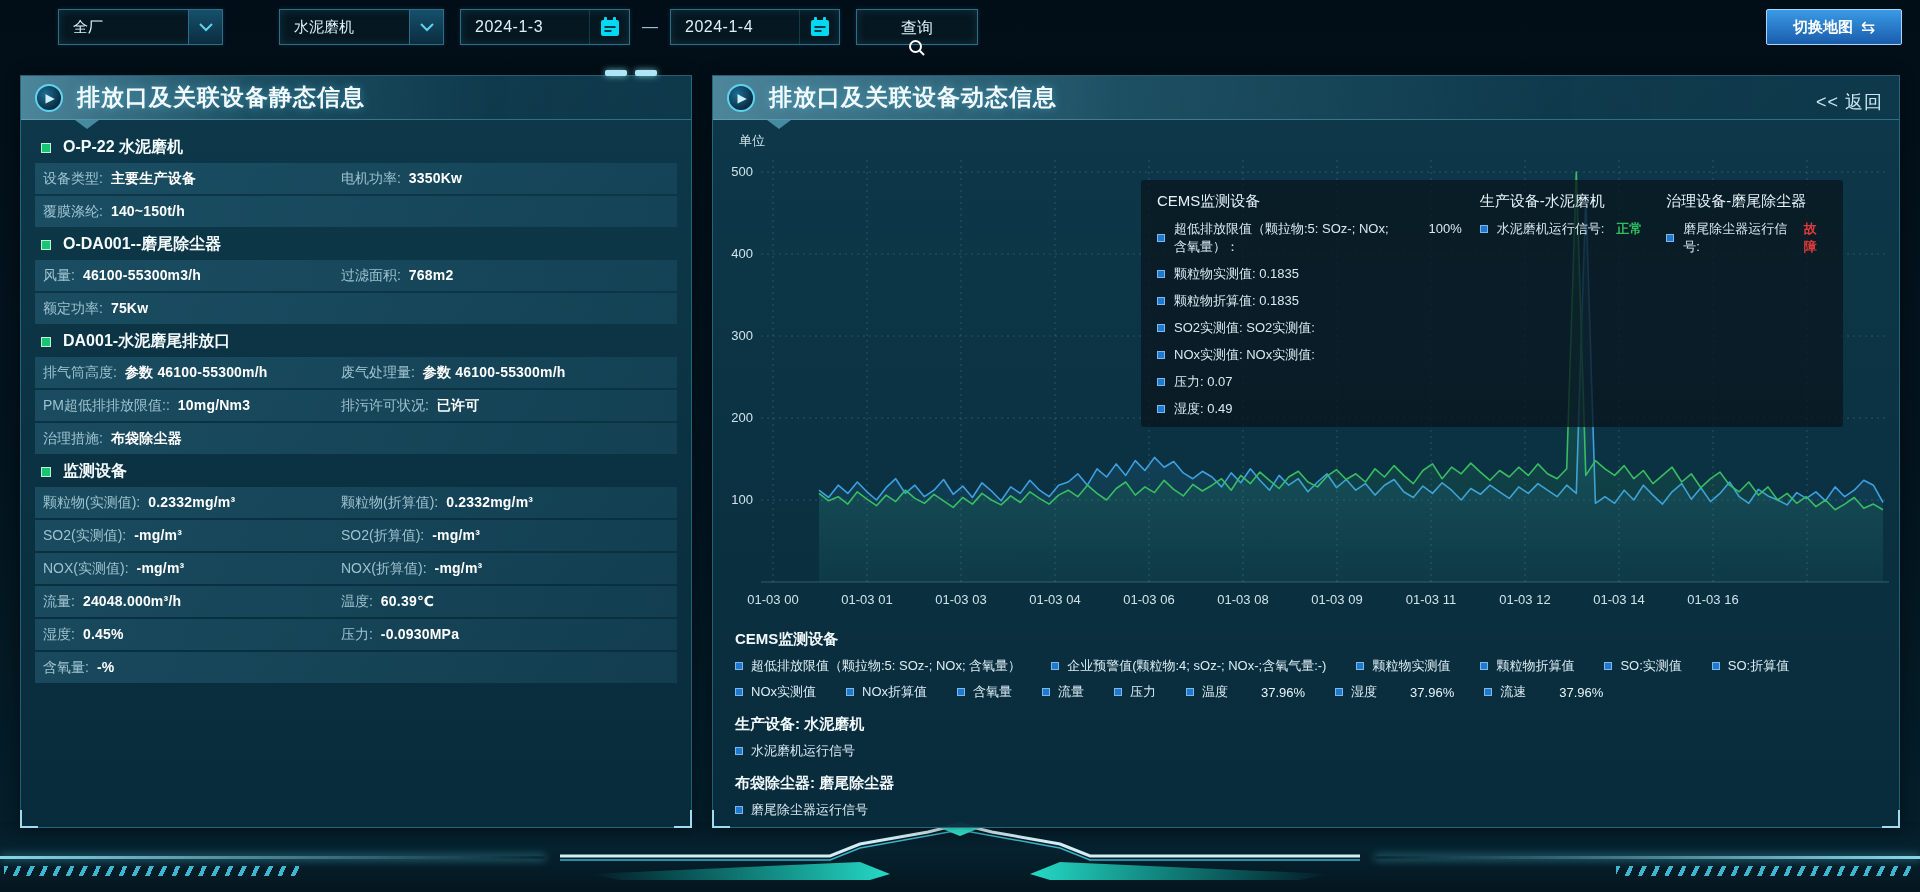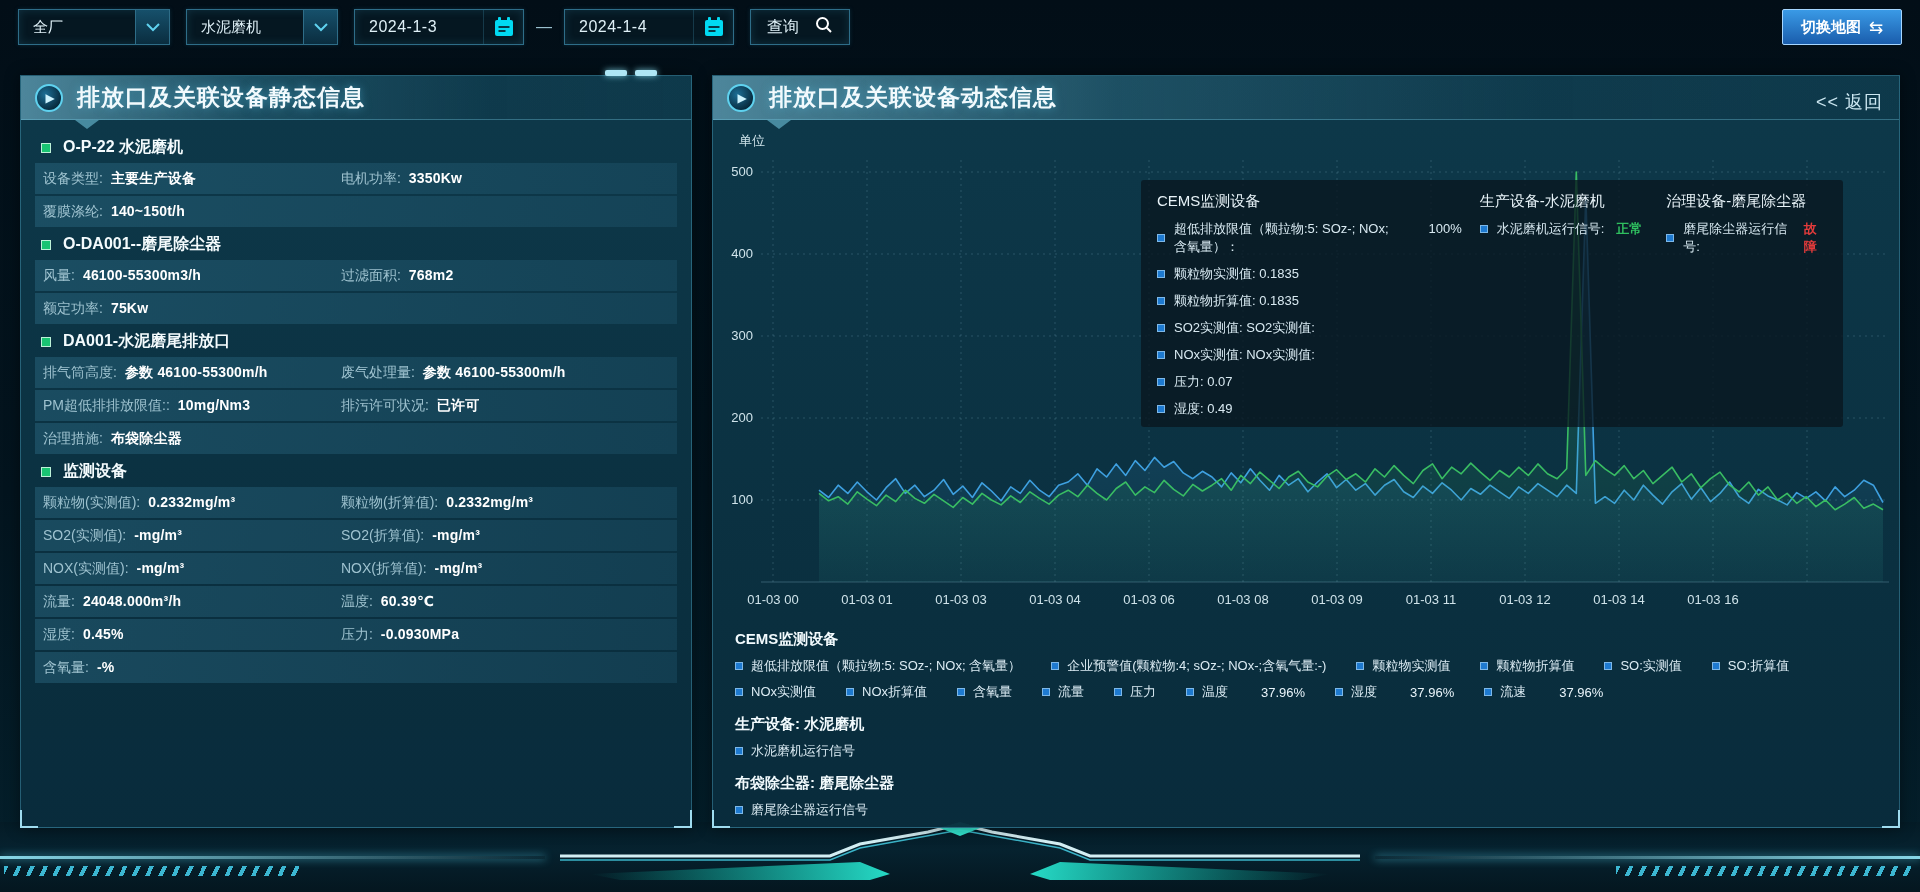--- a/index.html
+++ b/index.html
@@ -9,35 +9,35 @@
     background:linear-gradient(180deg,#020e17 0%,#03141e 55%,#04202c 100%);
     position:relative; color:#e8f4f9;
   }
   
   .topbar { position:absolute; left:18px; top:8px; right:18px; height:38px; display:flex; align-items:center; gap:16px; z-index:5; }
   .ctl {
     height:36px; background:rgba(6,24,34,.9); border:1px solid #2e6d88;
     box-shadow:inset 0 0 10px rgba(70,170,210,.18), 0 0 4px rgba(40,120,160,.25);
     display:flex; align-items:center; color:#dff0f7; font-size:15px; position:relative;
   }
-  .select { width:152px; justify-content:space-between; cursor:pointer; }
+  .select { width:165px; justify-content:space-between; cursor:pointer;margin-left:40px; }
   .select .val { padding-left:14px; }
   .chev-box {
     width:34px; height:34px; border-left:1px solid #2e6d88; display:flex; align-items:center; justify-content:center;
     background:linear-gradient(180deg,#16506b,#0a2d3f);
   }
   .chev-box svg { display:block; }
   .datebox { width:170px; justify-content:space-between; cursor:pointer; }
   .datebox .val { padding-left:14px; font-size:16px; letter-spacing:.5px; }
   .cal-box { width:40px; height:34px; display:flex; align-items:center; justify-content:center; border-left:1px solid rgba(46,109,136,.4);}
   .date-sep { color:#9fc6d4; font-size:16px; margin:0 -4px; }
-  .querybtn { width:100px; justify-content:space-between; padding:8px 16px; cursor:pointer; font-size:16px; }
+  .querybtn { width:122px; justify-content:space-between; padding:8px 16px; cursor:pointer; font-size:16px;flex-direction:column; }
   .spacer { flex:1; }
   .switchmap {
-    width:120px; height:36px; display:flex; align-items:center; justify-content:center; gap:8px;
+    width:136px; height:36px; display:flex; align-items:center; justify-content:center; gap:8px;
     background:linear-gradient(180deg,#3a9ae6,#1a5dac); border:1px solid #a6d6ff; border-radius:2px;
     color:#fff; font-size:15px; font-weight:bold; cursor:pointer;
   }
   .switchmap .sw-ic { font-size:17px; font-weight:normal; }
   
   .panel {
     position:absolute; top:75px; bottom:64px; z-index:3;
     background:linear-gradient(180deg,rgba(14,58,76,.96) 0%,rgba(9,44,60,.96) 100%);
     border:1px solid rgba(80,170,200,.4);
     box-shadow:0 0 14px rgba(0,0,0,.45);

